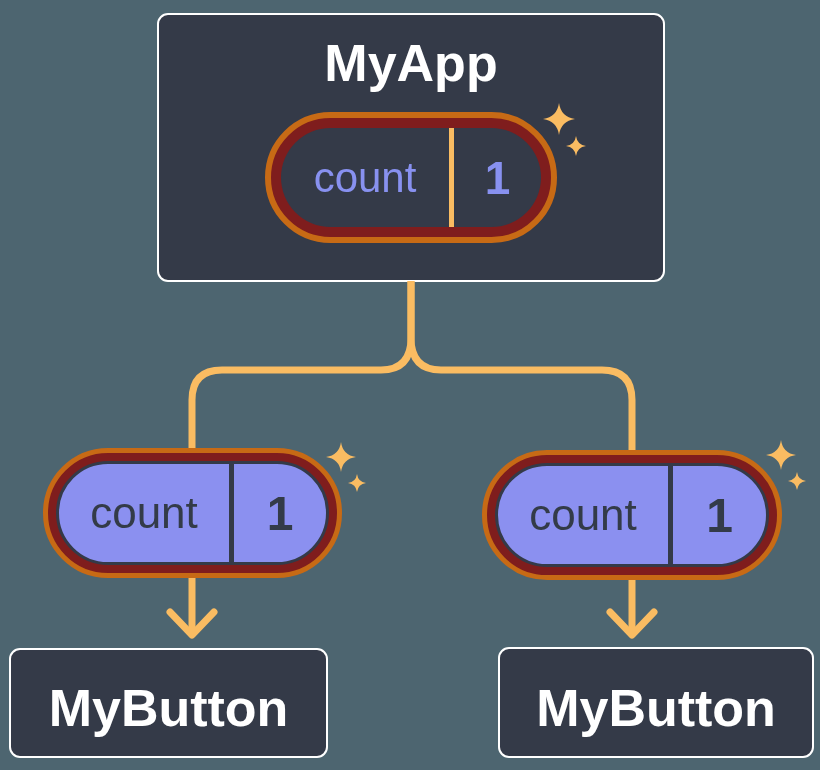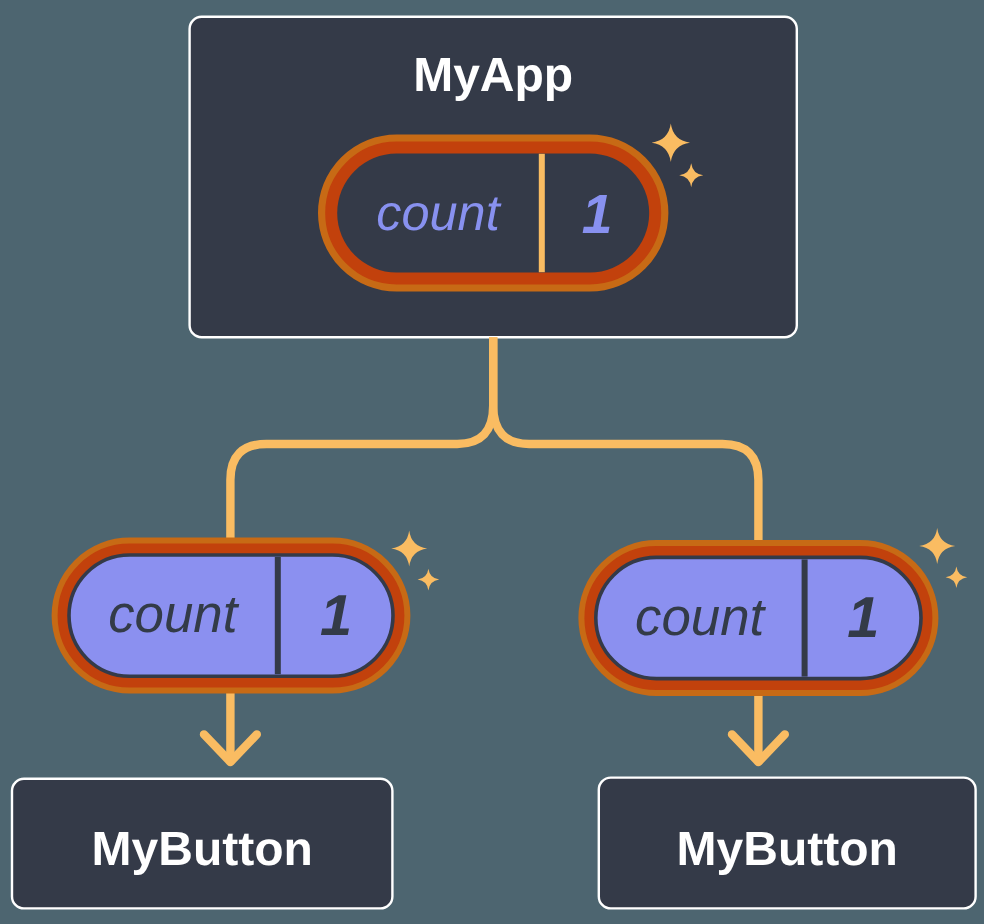--- a/index.html
+++ b/index.html
@@ -10,34 +10,33 @@
   
   .node{
     position:absolute;background:#343A48;border:2.5px solid #FFFFFF;
     border-radius:11px;box-sizing:border-box;
   }
   .node-root{left:157px;top:13px;width:508px;height:269px;}
   .node-leaf-left{left:9px;top:648px;width:319px;height:110px;}
   .node-leaf-right{left:498px;top:647px;width:316px;height:111px;}
   .node-label{
     position:absolute;left:0;right:0;text-align:center;
-    color:#FFFFFF;font-weight:700;font-size:40px;line-height:44px;
+    color:#FFFFFF;font-weight:700;font-size:52px;line-height:44px;
   }
   .node-root .node-label{top:26px;}
   .leaf-label{top:50%;margin-top:-17px;}
   
   .layer{position:absolute;left:0;top:0;width:820px;height:770px;pointer-events:none;}
   .connector-path{fill:none;stroke:#FABC62;stroke-width:7;}
   .arrowhead-path{fill:none;stroke:#FABC62;stroke-width:7;stroke-linecap:round;stroke-linejoin:round;}
   .sparkle-path{fill:#FABC62;stroke:none;}
   
   .pill{
     position:absolute;box-sizing:border-box;border-radius:999px;
-    background:#c2410c;
-    font-style:italic;
+    background:#7f1d1d;
   }
   .pill-state{left:265px;top:112px;width:292px;height:131px;border:6px solid #C76A15;}
   .pill-prop-left{left:43px;top:448px;width:299px;height:130px;border:5px solid #C76A15;}
   .pill-prop-right{left:482px;top:450px;width:300px;height:130px;border:5px solid #C76A15;}
   .pill-inner{
     position:absolute;border-radius:999px;display:flex;align-items:stretch;
     overflow:hidden;box-sizing:border-box;
   }
   .pill-state .pill-inner{inset:10px;background:#343A48;}
   .pill-prop-left .pill-inner,.pill-prop-right .pill-inner{

